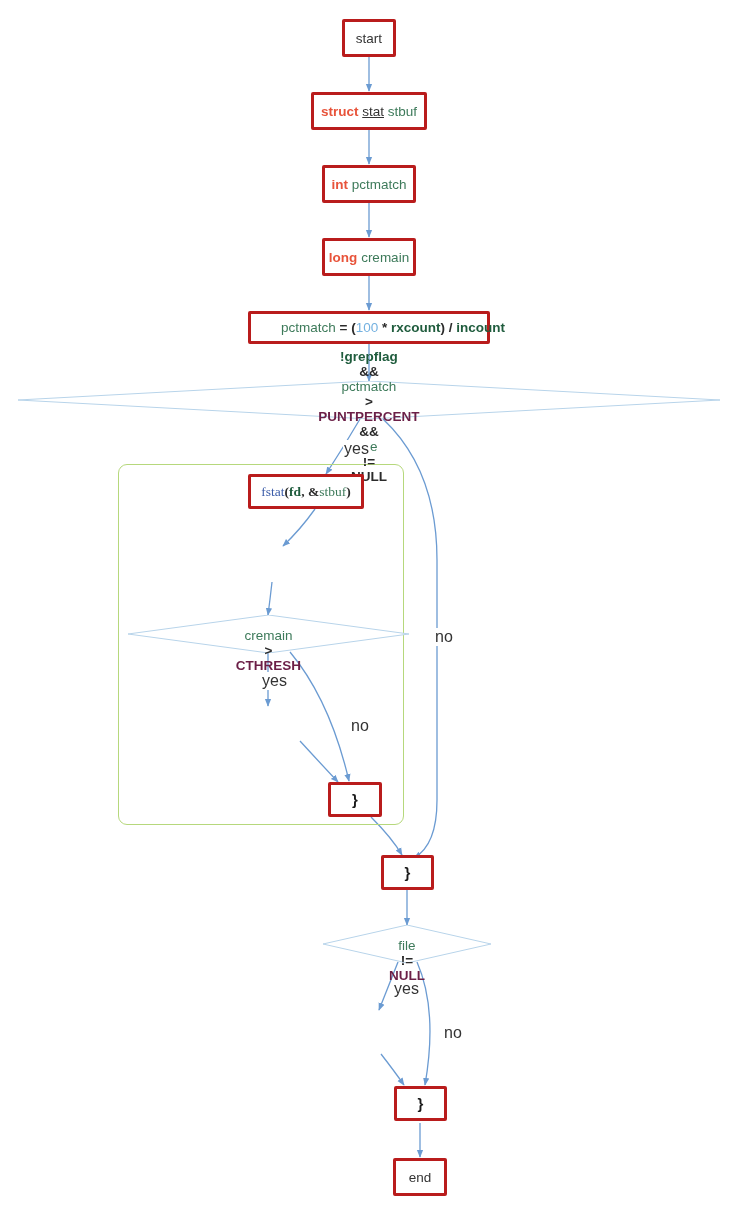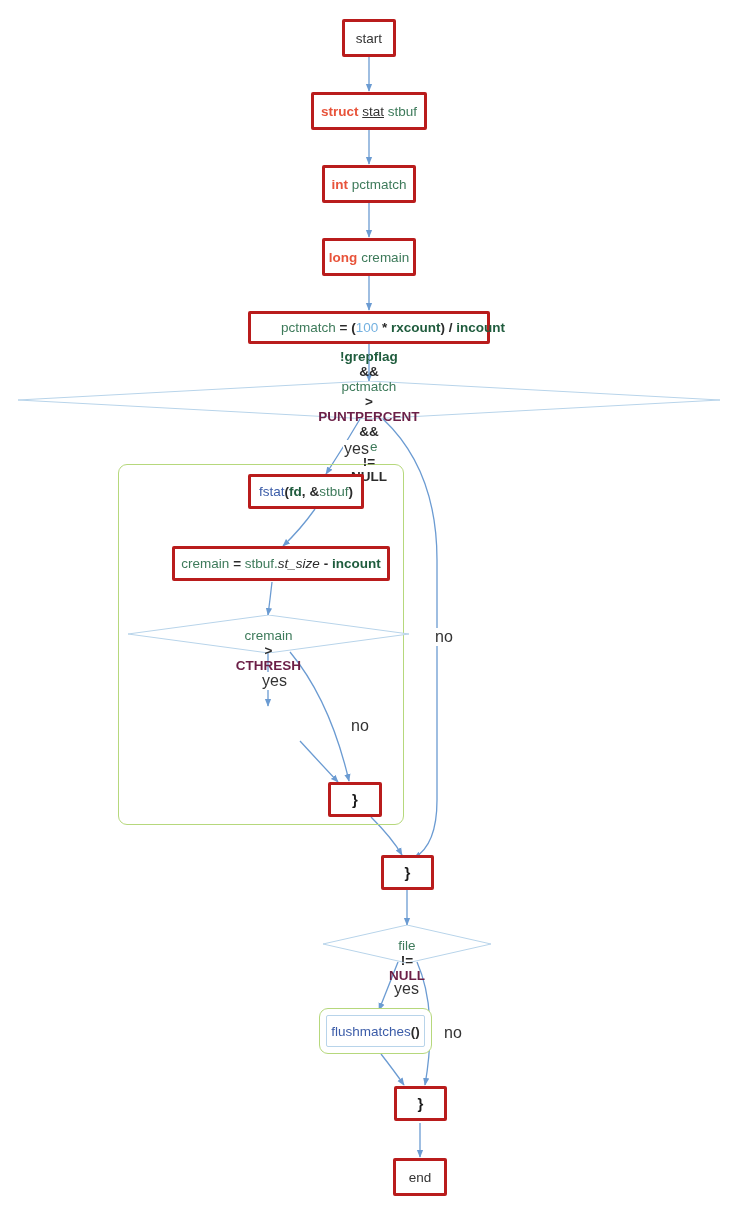--- a/index.html
+++ b/index.html
@@ -196,27 +196,24 @@
         <span class="plain"> </span>
         <span class="op">!=</span>
         <span class="plain"> </span>
         <span class="op">NULL</span>
       </div>
   </div>
 
   <div class="edgelabel" style="left:343px; top:440px;">yes</div>
   <div class="edgelabel" style="left:434px; top:628px;">no</div>
 
-  <div class="node" style="left:248px; top:474px; width:116px; height:35px;">
+  <div class="node" style="left:248px; top:474px; width:116px; height:35px;font-family:Liberation Serif, serif;">
     <span><span class="fn">fstat</span><span class="op">(</span><span class="identb">fd</span><span class="op">,</span><span class="plain"> </span><span class="op">&amp;</span><span class="ident">stbuf</span><span class="op">)</span></span>
   </div>
 
-  <div class="node" style="left:172px; top:546px; width:218px; height:35px;">
-    <span><span class="ident">cremain</span><span class="plain"> </span><span class="op">=</span><span class="plain"> </span><span class="ident">stbuf.</span><span class="ital">st_size</span><span class="plain"> </span><span class="op">-</span><span class="plain"> </span><span class="identb">incount</span></span>
-  </div>
 
   <div class="diamond" style="left:128px; top:615px; width:281px; height:38px;">
     <svg width="281" height="38" viewBox="0 0 281 38">
       <polygon points="140.5,0 281,19 140.5,38 0,19" fill="#ffffff" stroke="#b8d4ea" stroke-width="1"></polygon>
     </svg>
     <div class="dlabel">
         <span class="ident">cremain</span>
         <span class="plain"> </span>
         <span class="op">&gt;</span>
         <span class="plain"> </span>
@@ -245,25 +242,20 @@
         <span class="plain"> </span>
         <span class="op">!=</span>
         <span class="plain"> </span>
         <span class="konst">NULL</span>
       </div>
   </div>
 
   <div class="edgelabel" style="left:393px; top:980px;">yes</div>
   <div class="edgelabel" style="left:443px; top:1024px;">no</div>
 
-  <div class="callnode green" style="left:319px; top:1008px; width:113px; height:46px;">
-    <div class="inner" style="width:99px; height:32px;">
-      <span><span class="fn">flushmatches</span><span class="op">()</span></span>
-    </div>
-  </div>
 
   <div class="node" style="left:394px; top:1086px; width:53px; height:35px;">
     <span class="brace">}</span>
   </div>
 
   <div class="node" style="left:393px; top:1158px; width:54px; height:38px;">
     <span>end</span>
   </div>
 
 </div>

